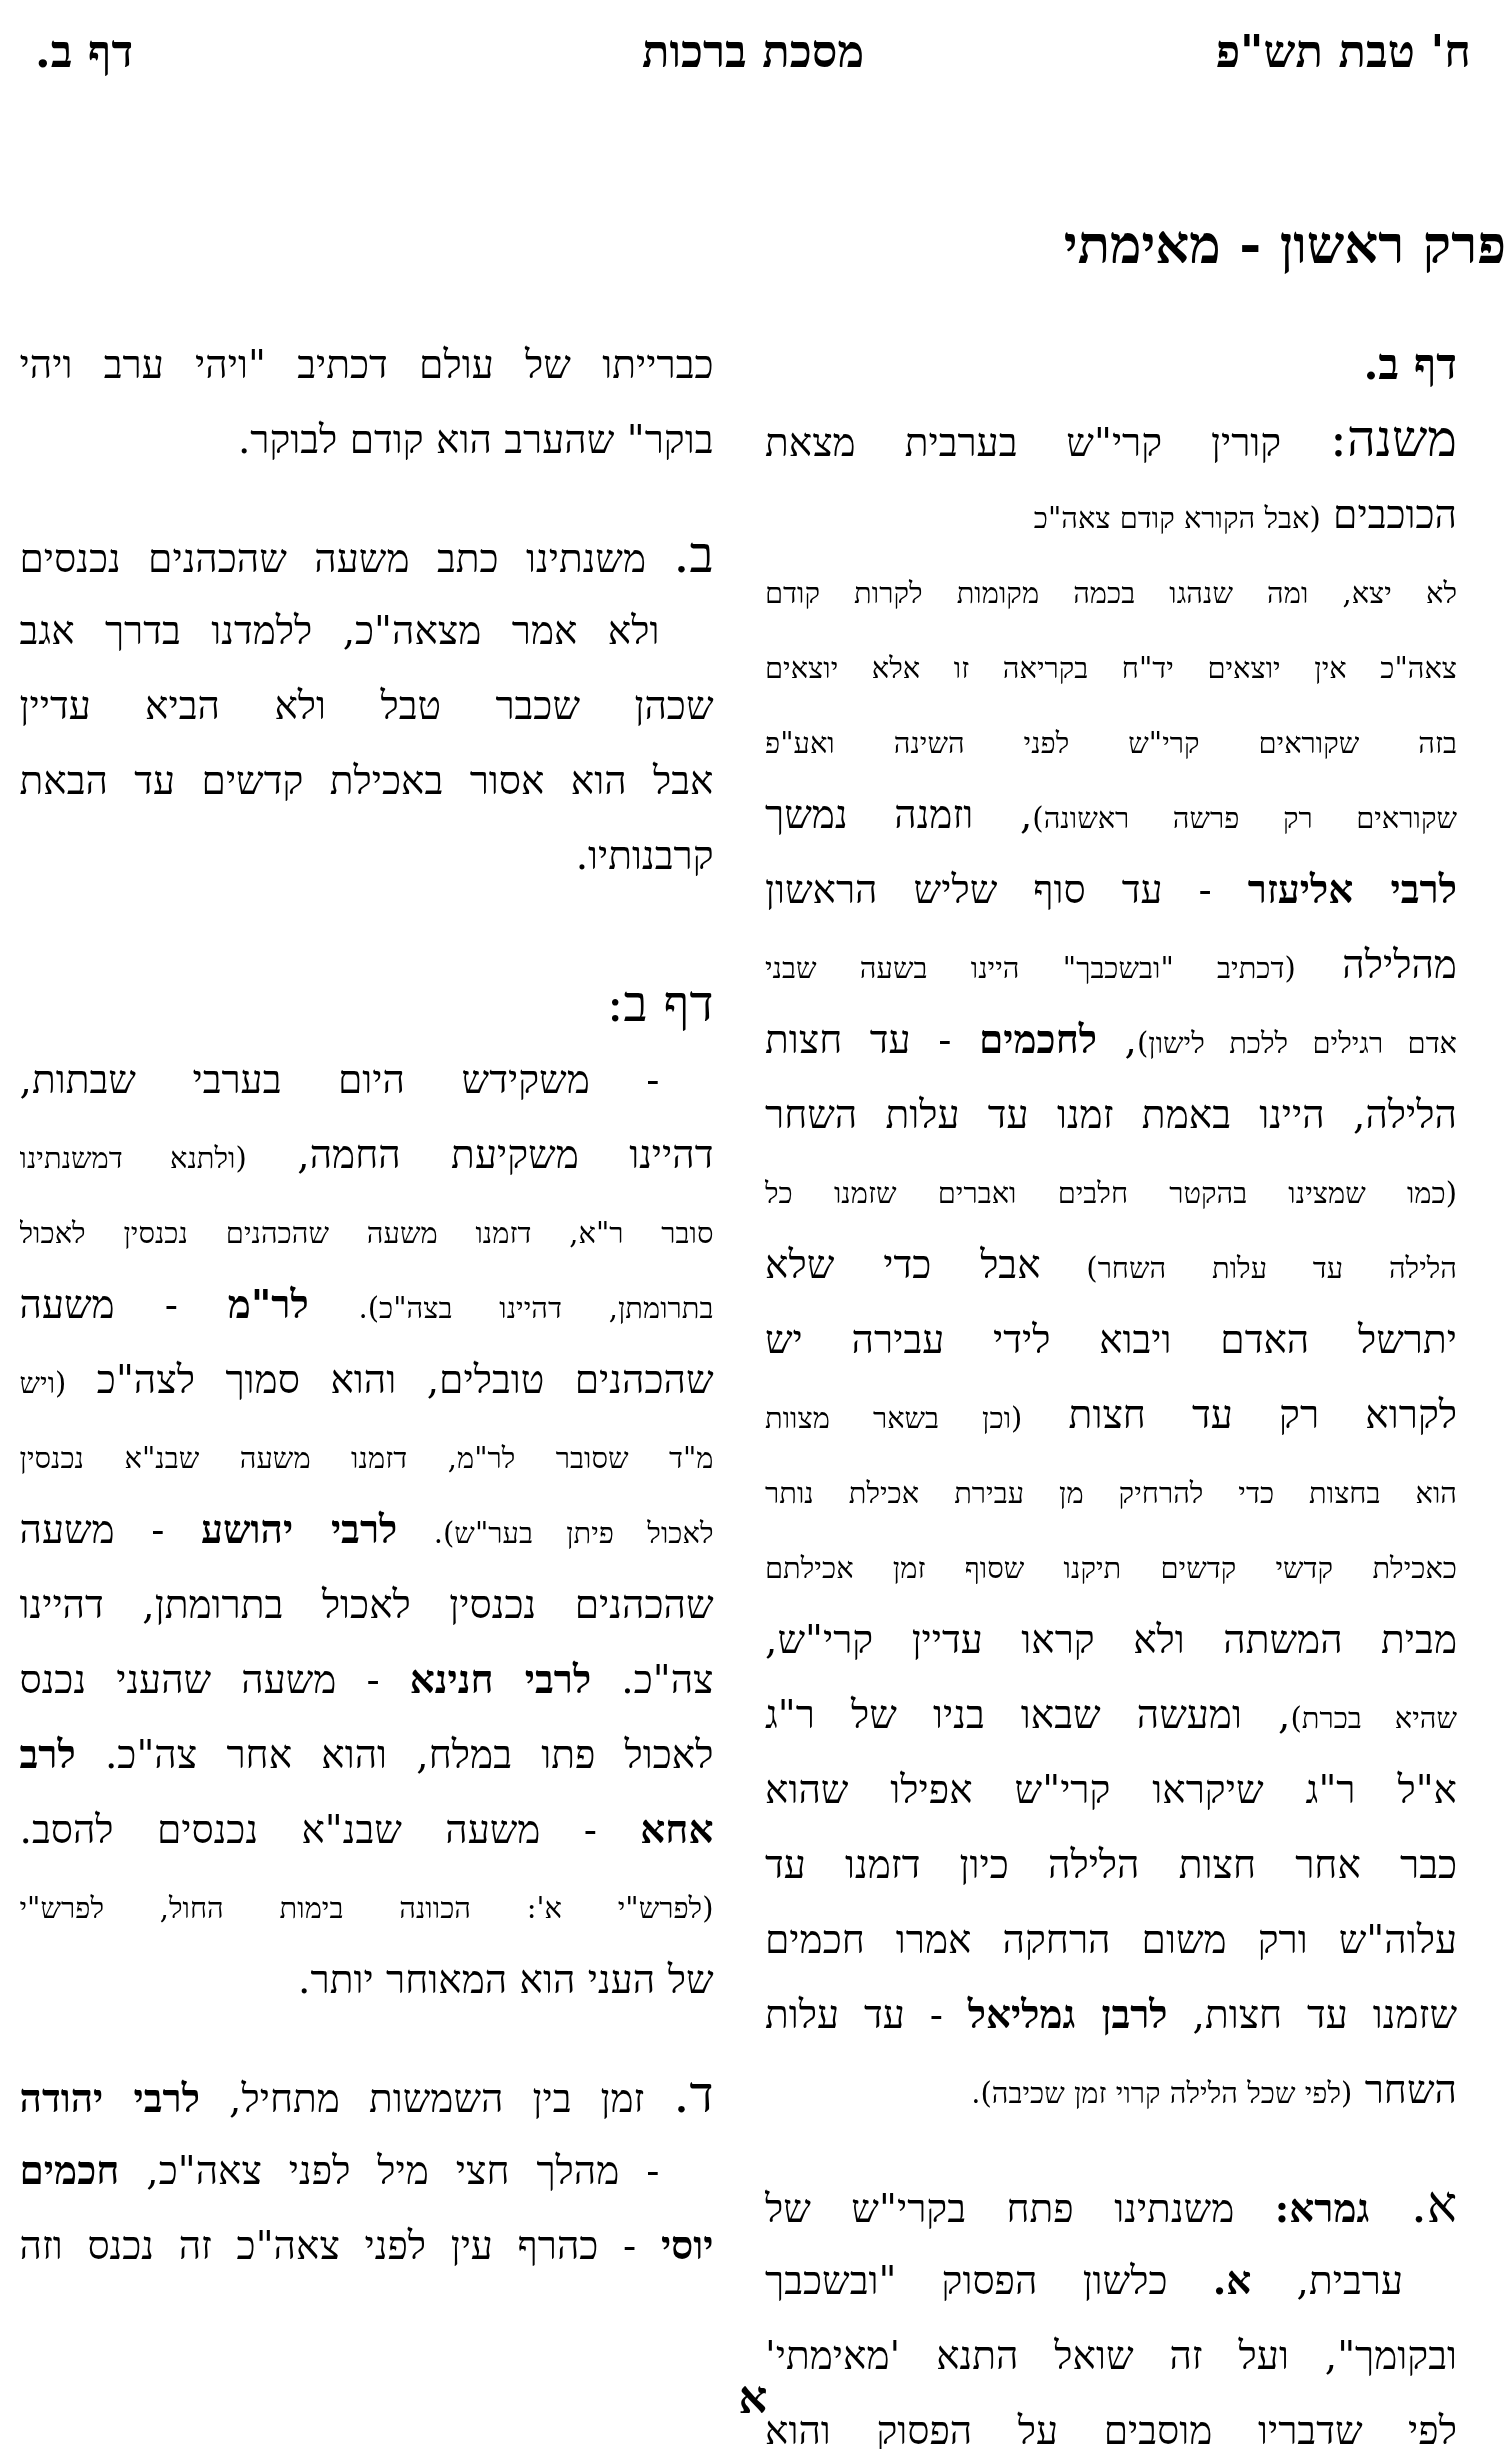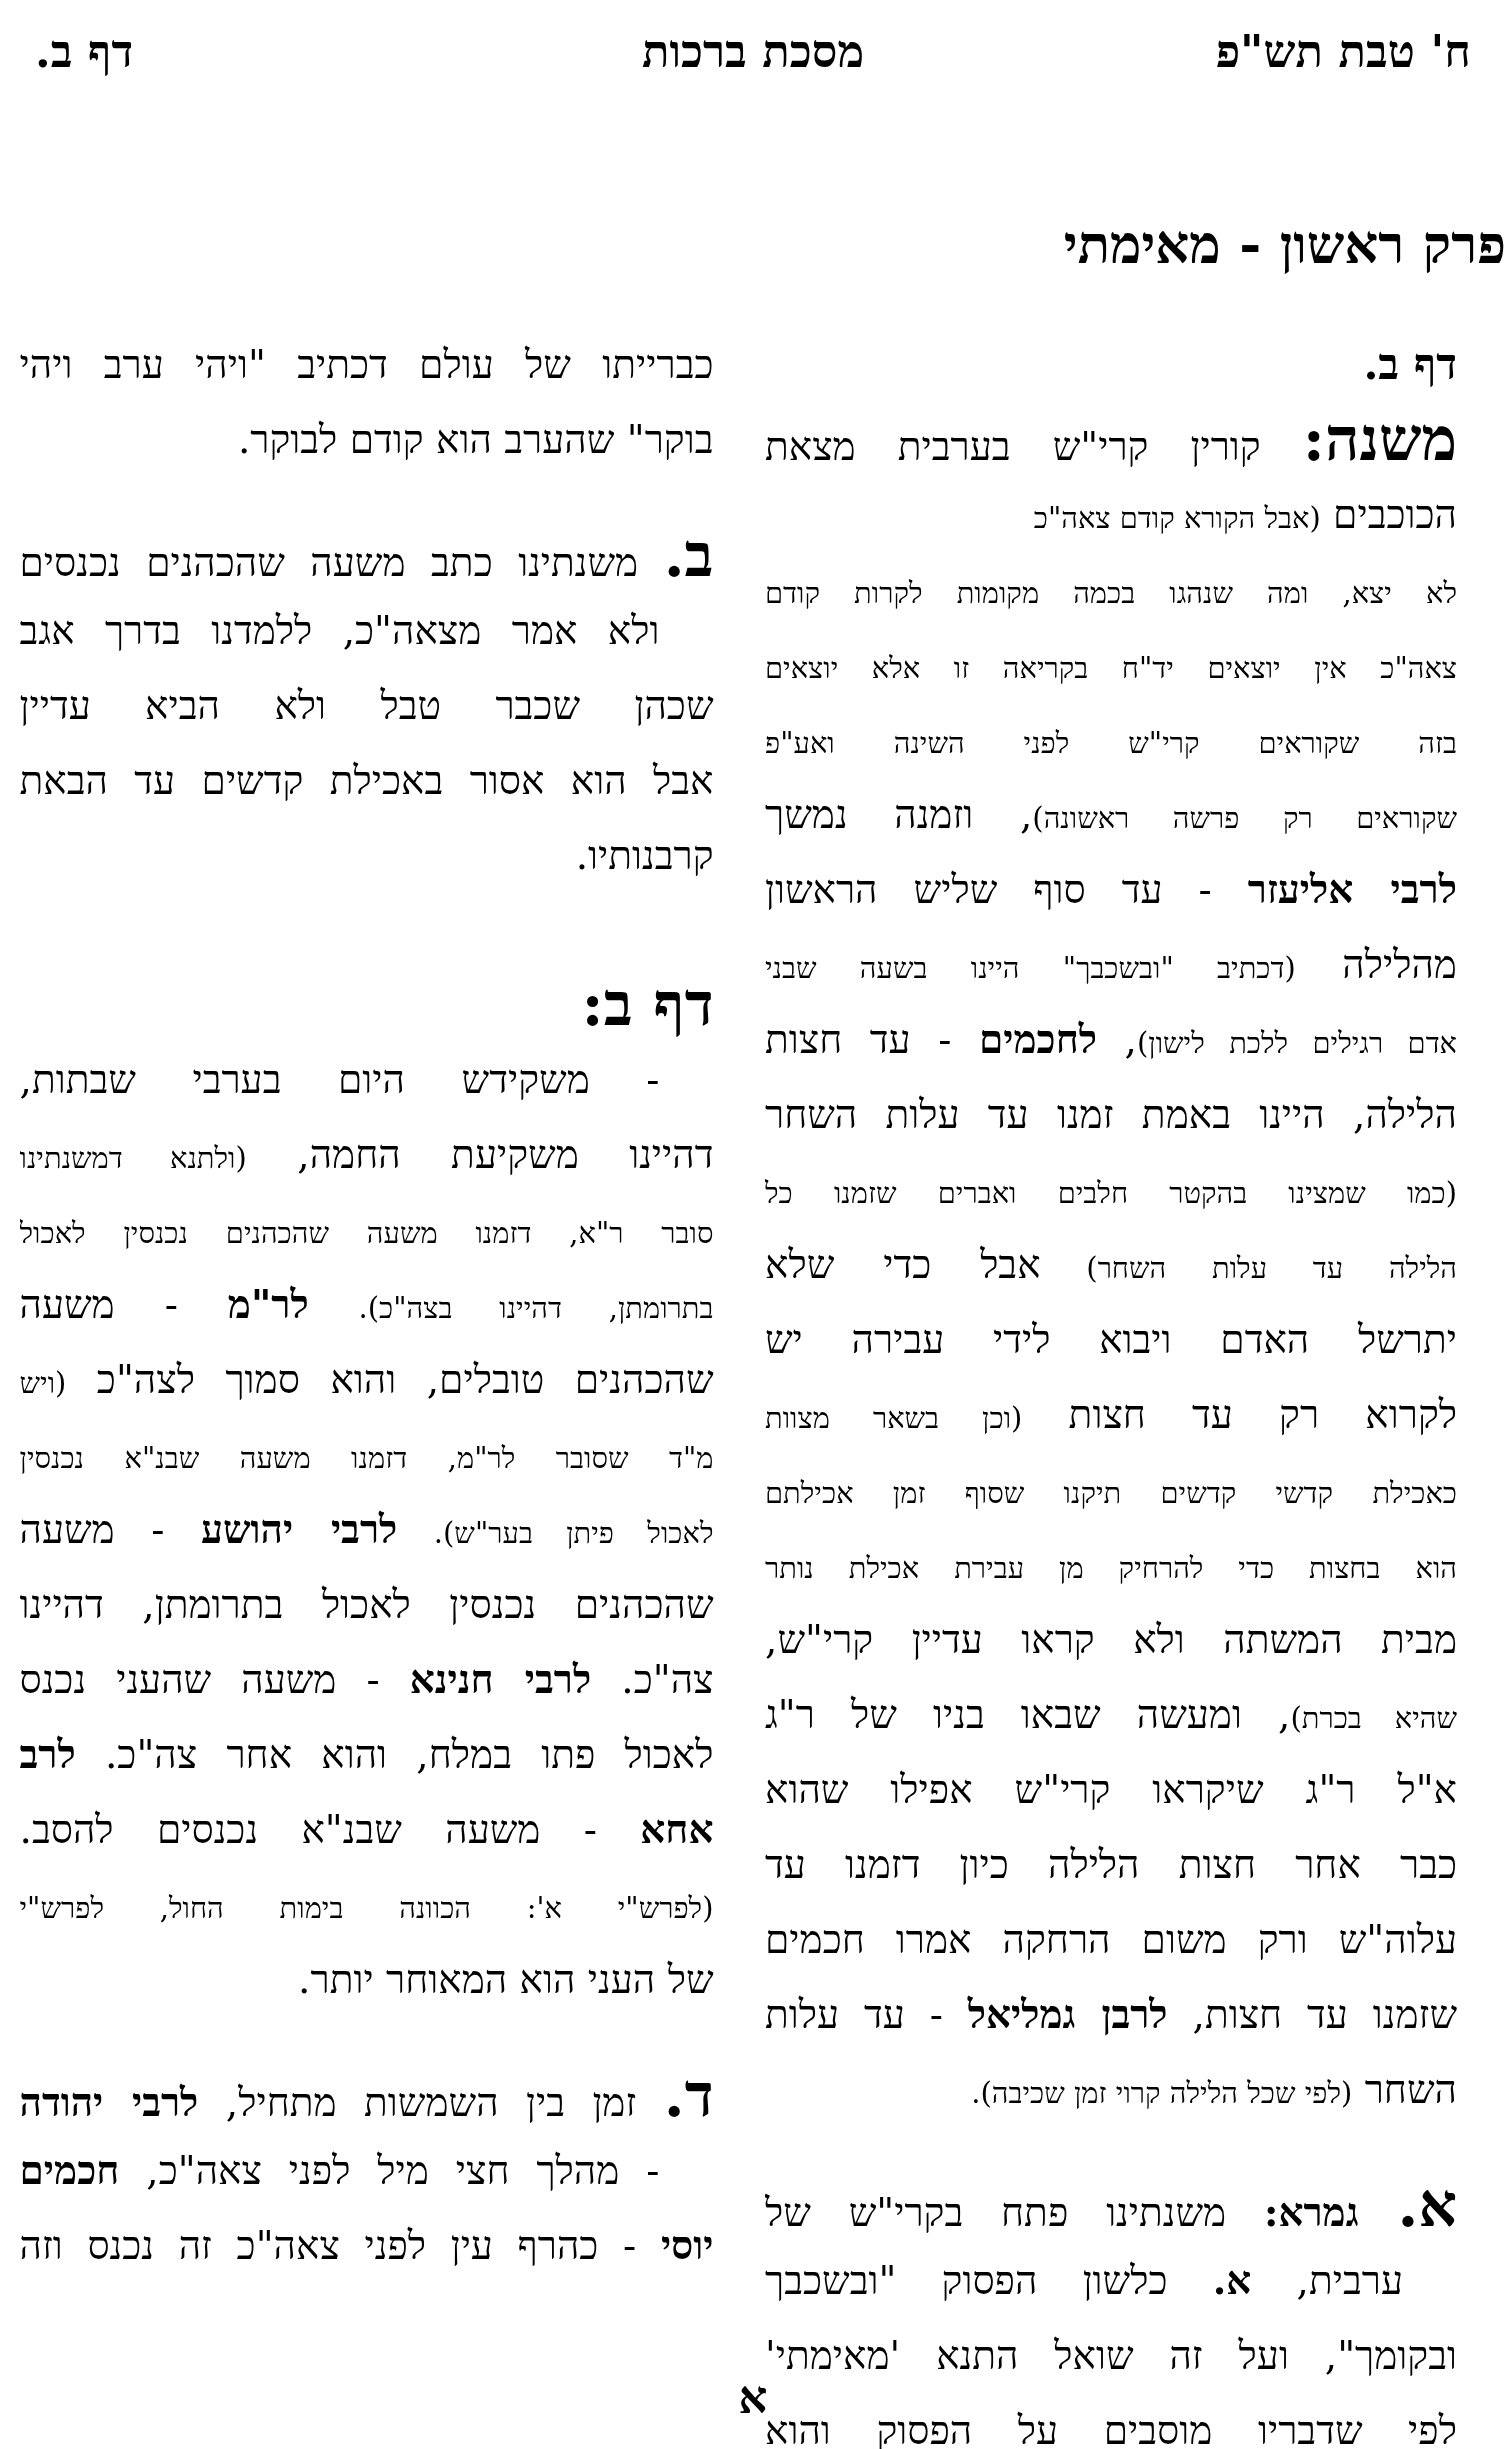--- a/index.html
+++ b/index.html
@@ -32,21 +32,21 @@
   .col.left  { left: 19.5px;  width: 694px; }
 
   .line { display: block; height: 75px; white-space: nowrap; text-align: justify; text-align-last: justify; overflow: hidden; }
   .line.last { text-align-last: right; }
   .line.indent { padding-right: 54px; }
   .gap { display: block; height: 41px; }
   .gap.big { height: 74px; }
 
   .b { font-weight: bold; }
   .small { font-size: 29px; }
-  .label { font-weight: bold; font-size: 60px; }
+  .label { font-weight: normal; font-size: 50px; }
 
   .page-num {
     position: absolute; top: 2368px; left: 0; right: 0; text-align: center;
     font-size: 45px; font-weight: bold; line-height: 59px;
   }
 </style>
 </head>
 <body>
 
 <div class="header">
@@ -67,22 +67,22 @@
       <div class="line"><span class="small">בזה שקוראים קרי"ש לפני השינה ואע"פ</span></div>
       <div class="line"><span class="small">שקוראים רק פרשה ראשונה)</span><span>, וזמנה נמשך</span></div>
       <div class="line"><span class="b">לרבי אליעזר</span><span> - עד סוף שליש הראשון</span></div>
       <div class="line"><span>מהלילה </span><span class="small">(דכתיב "ובשכבך" היינו בשעה שבני</span></div>
       <div class="line"><span class="small">אדם רגילים ללכת לישון)</span><span>, </span><span class="b">לחכמים</span><span> - עד חצות</span></div>
       <div class="line"><span>הלילה, היינו באמת זמנו עד עלות השחר</span></div>
       <div class="line"><span class="small">(כמו שמצינו בהקטר חלבים ואברים שזמנו כל</span></div>
       <div class="line"><span class="small">הלילה עד עלות השחר) </span><span>אבל כדי שלא</span></div>
       <div class="line"><span>יתרשל האדם ויבוא לידי עבירה יש</span></div>
       <div class="line"><span>לקרוא רק עד חצות </span><span class="small">(וכן בשאר מצוות</span></div>
+      <div class="line"><span class="small">הוא בחצות כדי להרחיק מן עבירת אכילת נותר</span></div>
       <div class="line"><span class="small">כאכילת קדשי קדשים תיקנו שסוף זמן אכילתם</span></div>
-      <div class="line"><span class="small">הוא בחצות כדי להרחיק מן עבירת אכילת נותר</span></div>
       <div class="line"><span>מבית המשתה ולא קראו עדיין קרי"ש,</span></div>
       <div class="line"><span class="small">שהיא בכרת)</span><span>, ומעשה שבאו בניו של ר"ג</span></div>
       <div class="line"><span>א"ל ר"ג שיקראו קרי"ש אפילו שהוא</span></div>
       <div class="line"><span>כבר אחר חצות הלילה כיון דזמנו עד</span></div>
       <div class="line"><span>עלוה"ש ורק משום הרחקה אמרו חכמים</span></div>
       <div class="line"><span>שזמנו עד חצות, </span><span class="b">לרבן גמליאל</span><span> - עד עלות</span></div>
       <div class="line last"><span>השחר </span><span class="small">(לפי שכל הלילה קרוי זמן שכיבה).</span></div>
       <div class="gap"></div>
       <div class="line"><span class="label">א.</span><span class="b"> גמרא:</span><span> משנתינו פתח בקרי"ש של</span></div>
       <div class="line indent"><span>ערבית, </span><span class="b">א.</span><span> כלשון הפסוק "ובשכבך</span></div>

